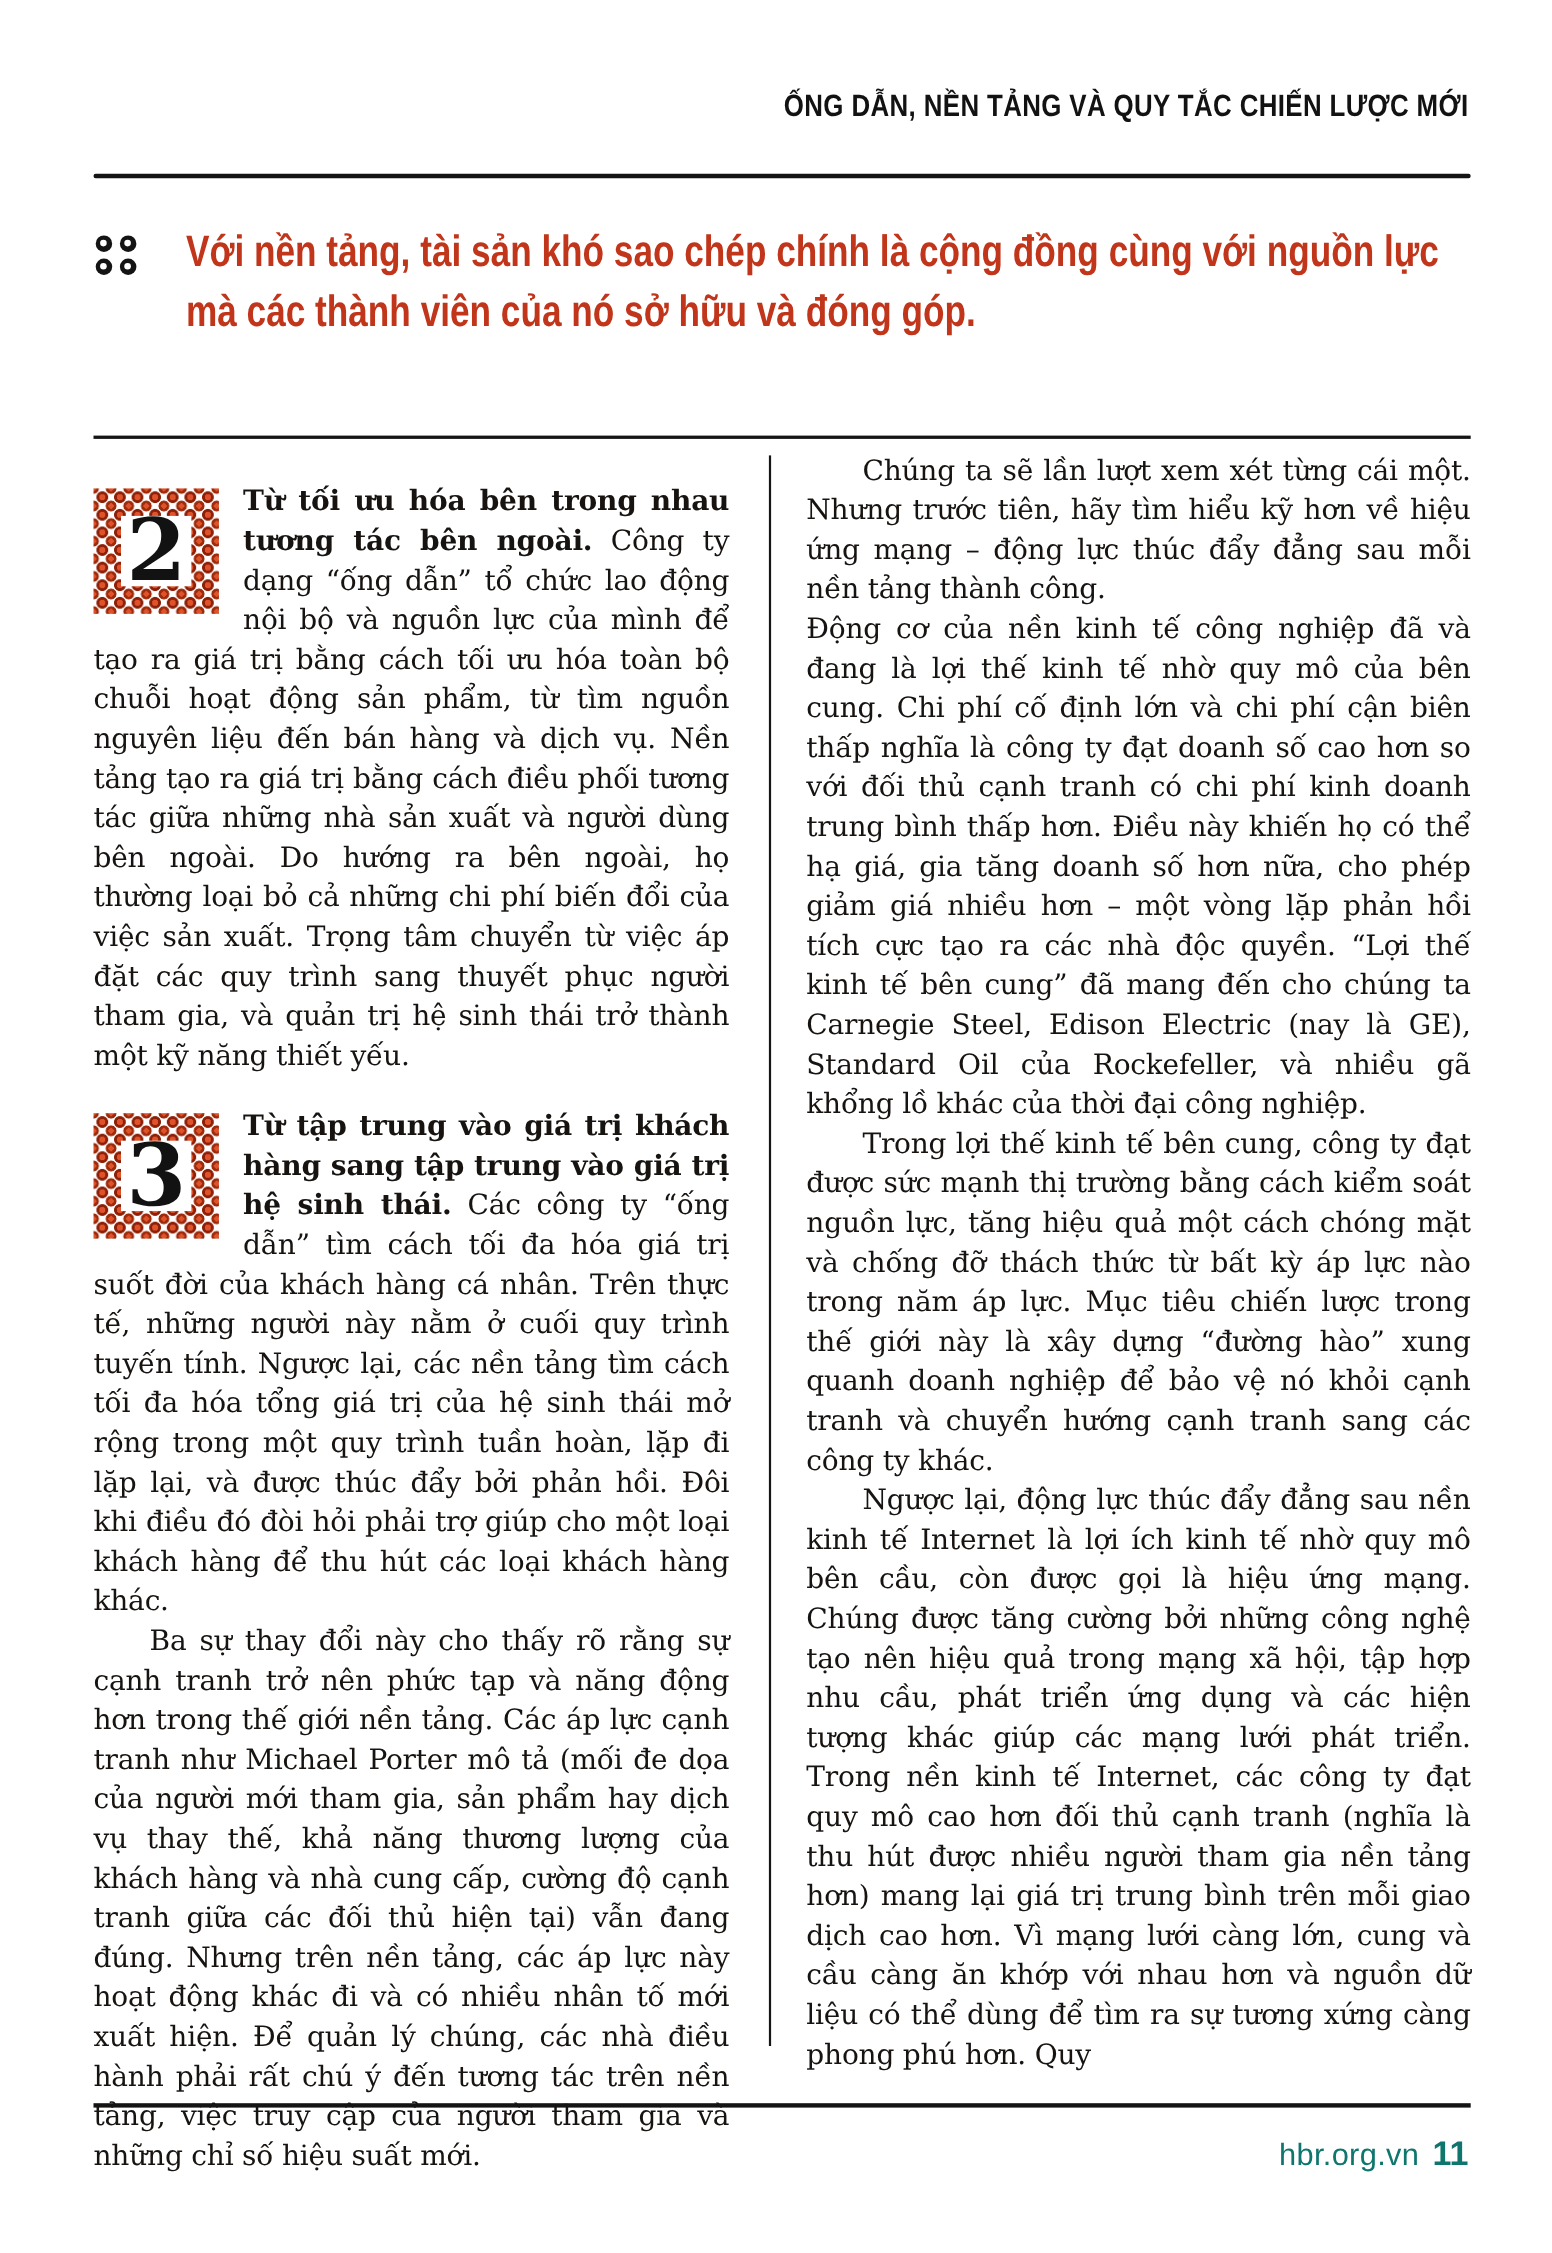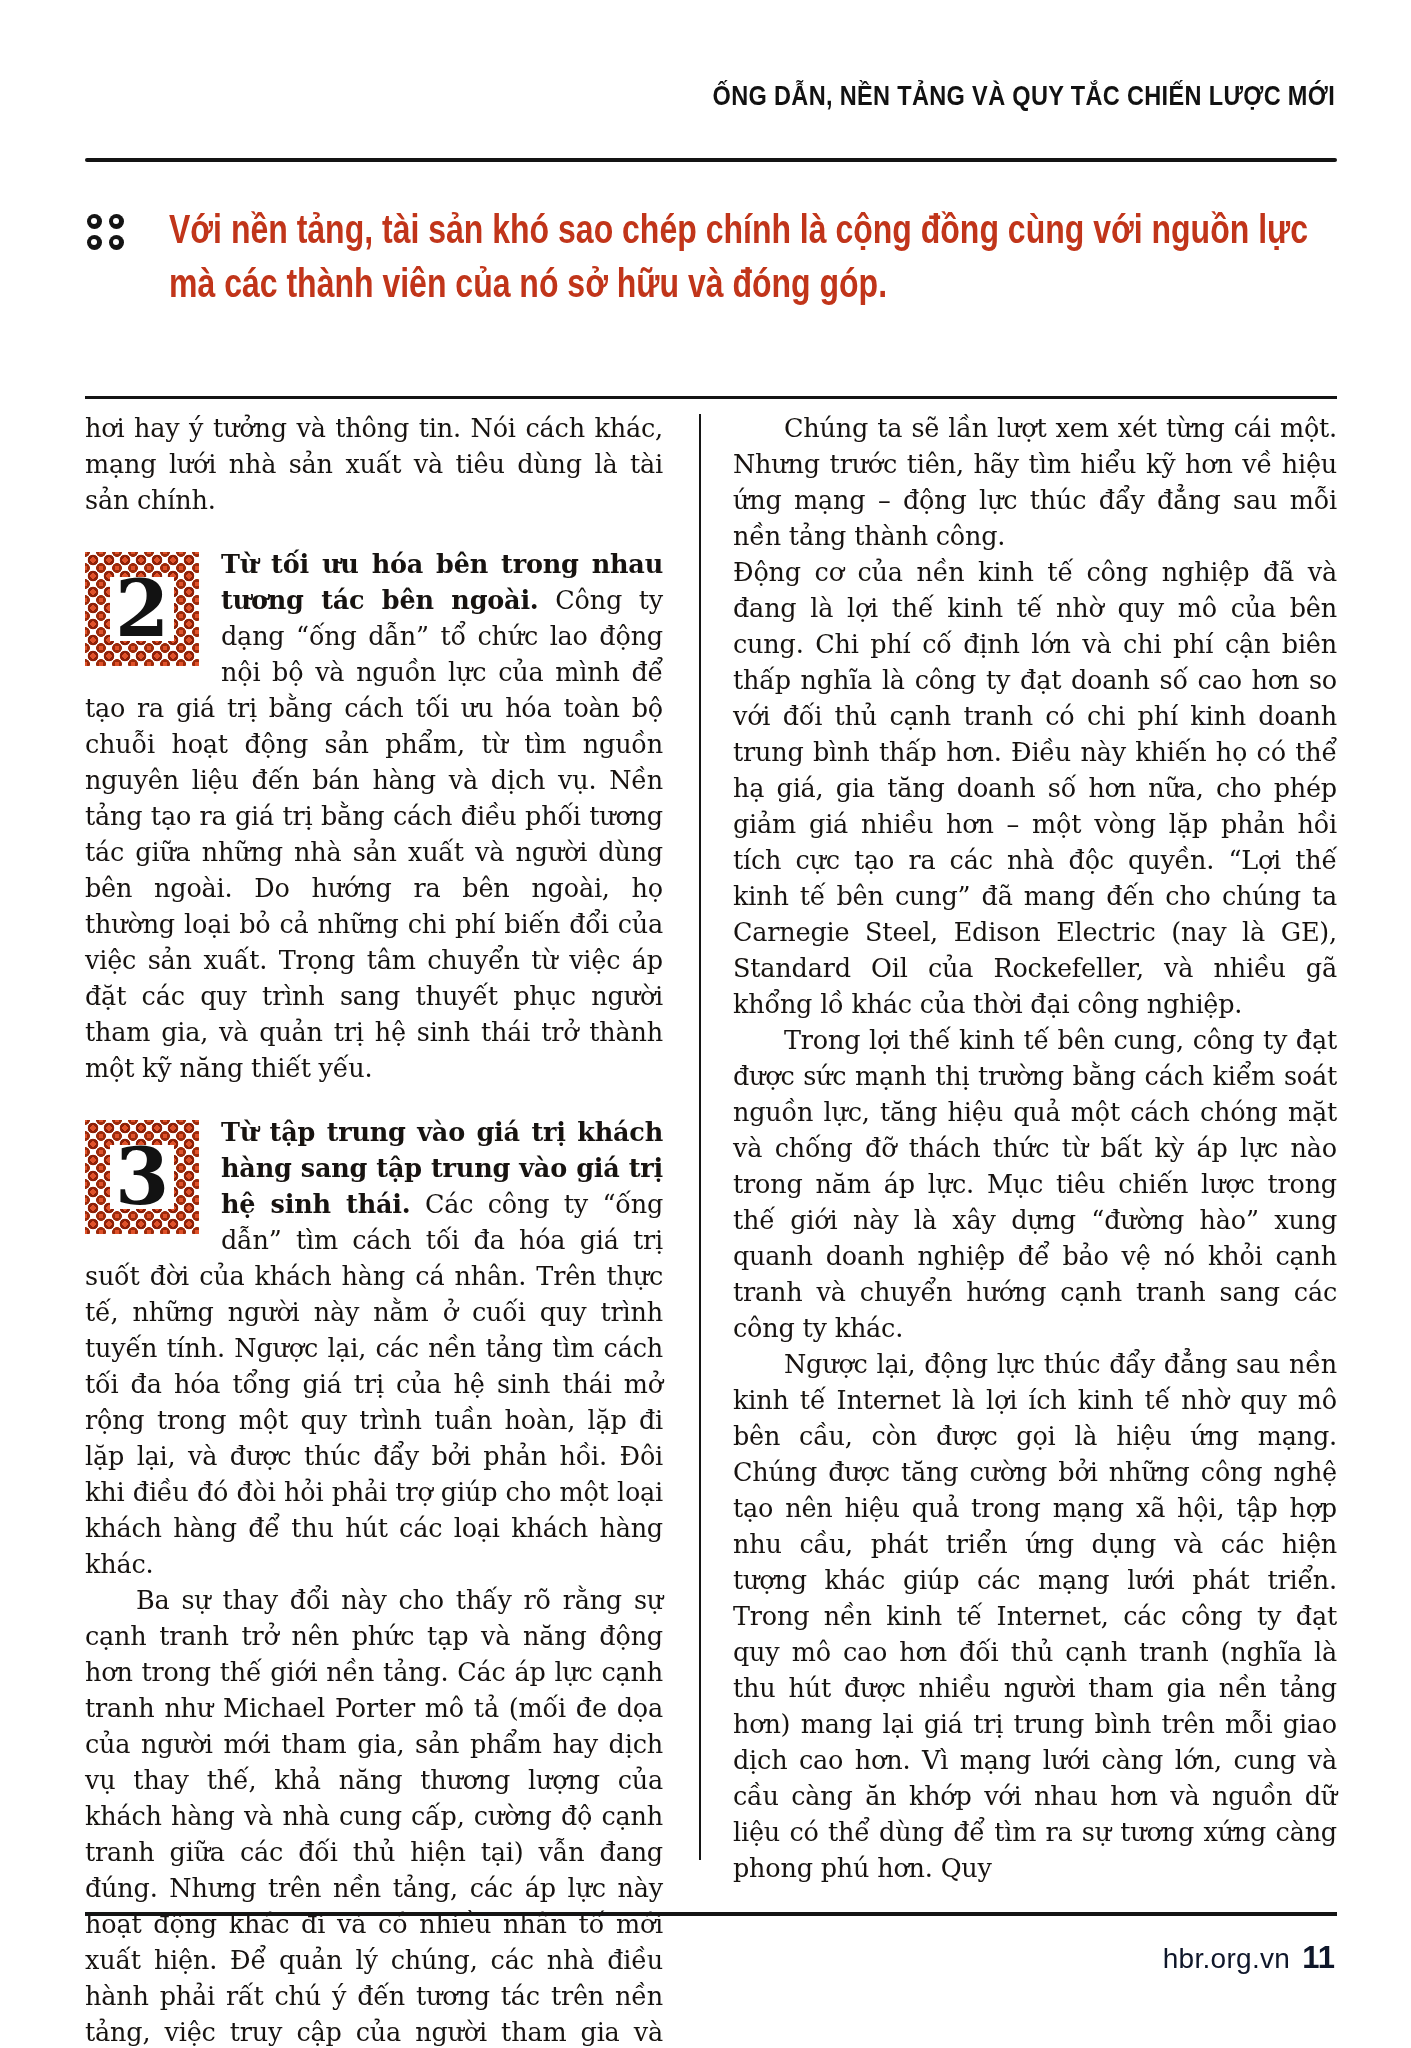--- a/index.html
+++ b/index.html
@@ -61,21 +61,21 @@
 
   
   .section-heading{margin:28px 0 20px 0;height:58px;}
   .section-heading .cond-h{
     display:inline-block;white-space:nowrap;
     font-family:"Liberation Sans", sans-serif;font-weight:700;font-size:50px;line-height:56px;
     letter-spacing:-0.5px;transform:scaleX(.79);transform-origin:0 50%;color:#101010;
   }
 
   
-  .footer{position:absolute;top:1940px;right:76px;font-family:"Liberation Sans", sans-serif;color:#0f172a;}
+  .footer{position:absolute;top:1940px;right:76px;font-family:"Liberation Sans", sans-serif;color:#0f766e;}
   .footer .site{font-size:28px;font-weight:500;letter-spacing:.3px;}
   .footer .pagenum{font-size:31px;font-weight:800;margin-left:12px;}
 </style>
 </head>
 <body>
 
 <div class="page">
 
   <div class="running-head">
     <span class="cond">ỐNG DẪN, NỀN TẢNG VÀ QUY TẮC CHIẾN LƯỢC MỚI</span>
@@ -91,21 +91,20 @@
       <span class="qdot"></span>
     </div>
     <div class="pq-text">Với nền tảng, tài sản khó sao chép chính là cộng đồng cùng với nguồn lực mà các thành viên của nó sở hữu và đóng góp.</div>
   </div>
 
   <div class="rule rule-cols"></div>
 
   <div class="columns">
 
     <div class="col col-left">
-      <p>hơi hay ý tưởng và thông tin. Nói cách khác, mạng lưới nhà sản xuất và tiêu dùng là tài sản chính.</p>
 
       <div class="section">
         <p>
           <span class="badge">
             <span class="badge-inner">
               <span class="badge-num">2</span>
             </span>
           </span>
           <span class="lead">Từ tối ưu hóa bên trong nhau tương tác bên ngoài.</span>
           <span>Công ty dạng “ống dẫn” tổ chức lao động nội bộ và nguồn lực của mình để tạo ra giá trị bằng cách tối ưu hóa toàn bộ chuỗi hoạt động sản phẩm, từ tìm nguồn nguyên liệu đến bán hàng và dịch vụ. Nền tảng tạo ra giá trị bằng cách điều phối tương tác giữa những nhà sản xuất và người dùng bên ngoài. Do hướng ra bên ngoài, họ thường loại bỏ cả những chi phí biến đổi của việc sản xuất. Trọng tâm chuyển từ việc áp đặt các quy trình sang thuyết phục người tham gia, và quản trị hệ sinh thái trở thành một kỹ năng thiết yếu.</span>

